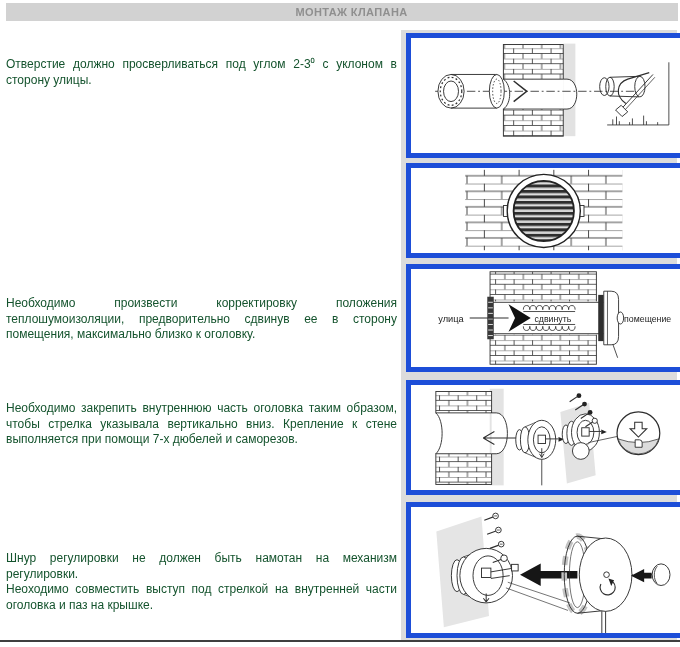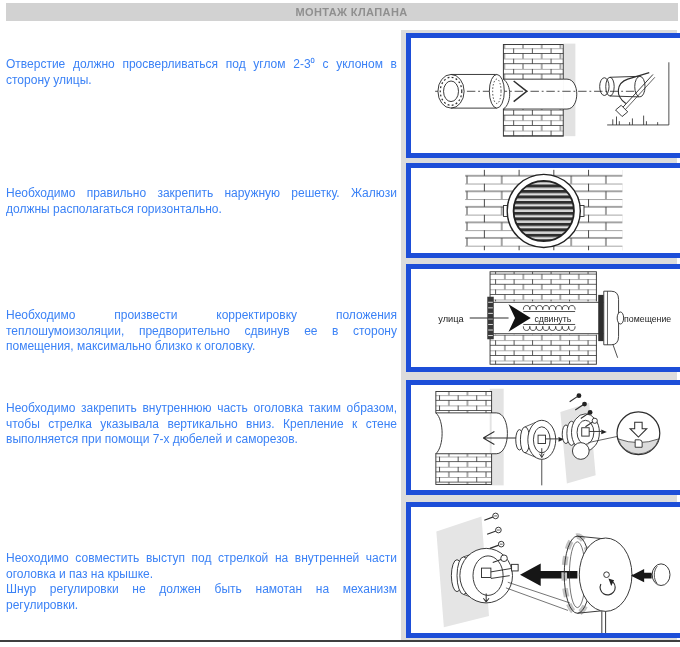--- a/index.html
+++ b/index.html
@@ -7,21 +7,21 @@
     position:relative;width:680px;height:647px;background:#ffffff;overflow:hidden;
     font-family:"Liberation Sans", sans-serif;
   }
   .header-bar{
     position:absolute;left:6px;top:3px;right:2px;height:18px;
     background:#d2d2d2;text-align:center;line-height:18px;
     font-size:11px;font-weight:bold;color:#8f8f8f;letter-spacing:0.4px;padding-left:19px;
   }
   .tblock{
     position:absolute;left:6px;width:391px;
-    font-size:12px;line-height:15.5px;color:#3b82f6;text-align:justify;
+    font-size:12px;line-height:15.5px;color:#14532d;text-align:justify;
   }
   .tblock p{margin:0;}
   .figcol{
     position:absolute;left:401px;top:30px;width:276px;height:611px;
     background:#dcdcdc;
   }
   .panel{
     position:absolute;left:5px;width:292px;background:#ffffff;
     border:5px solid #1d4ed8;box-sizing:border-box;
   }
@@ -34,32 +34,29 @@
 </head>
 <body>
 
 <div class="page">
 
   <div class="header-bar">МОНТАЖ КЛАПАНА</div>
 
   <div class="tblock" style="top:57px">
     <p>Отверстие должно просверливаться под углом 2-3⁰ с уклоном в сторону улицы.</p>
   </div>
-  <div class="tblock" style="top:186px">
-    <p>Необходимо правильно закрепить наружную решетку. Жалюзи должны располагаться горизонтально.</p>
-  </div>
-  <div class="tblock" style="top:308px">
+  <div class="tblock" style="top:296px">
     <p>Необходимо произвести корректировку положения теплошумоизоляции, предворительно сдвинув ее в сторону помещения, максимально близко к оголовку.</p>
   </div>
   <div class="tblock" style="top:401px">
     <p>Необходимо закрепить внутреннюю часть оголовка таким образом, чтобы стрелка указывала вертикально вниз. Крепление к стене выполняется при помощи 7-х дюбелей и саморезов.</p>
   </div>
   <div class="tblock" style="top:551px">
+    <p>Шнур регулировки не должен быть намотан на механизм регулировки.</p>
     <p>Неоходимо совместить выступ под стрелкой на внутренней части оголовка и паз на крышке.</p>
-    <p>Шнур регулировки не должен быть намотан на механизм регулировки.</p>
   </div>
 
   <div class="figcol">
 
     <div class="panel" style="top:3px;height:125px">
       <svg viewBox="0 0 262 123">
         <defs>
           <pattern id="bk1" width="20" height="11" patternUnits="userSpaceOnUse">
             <rect width="20" height="11" fill="#fff"></rect>
             <path d="M0 0 H20 M0 5.5 H20 M10 0 V5.5 M0 5.5 V11 M20 5.5 V11" stroke="#3a3a3a" stroke-width="0.9" fill="none"></path>

